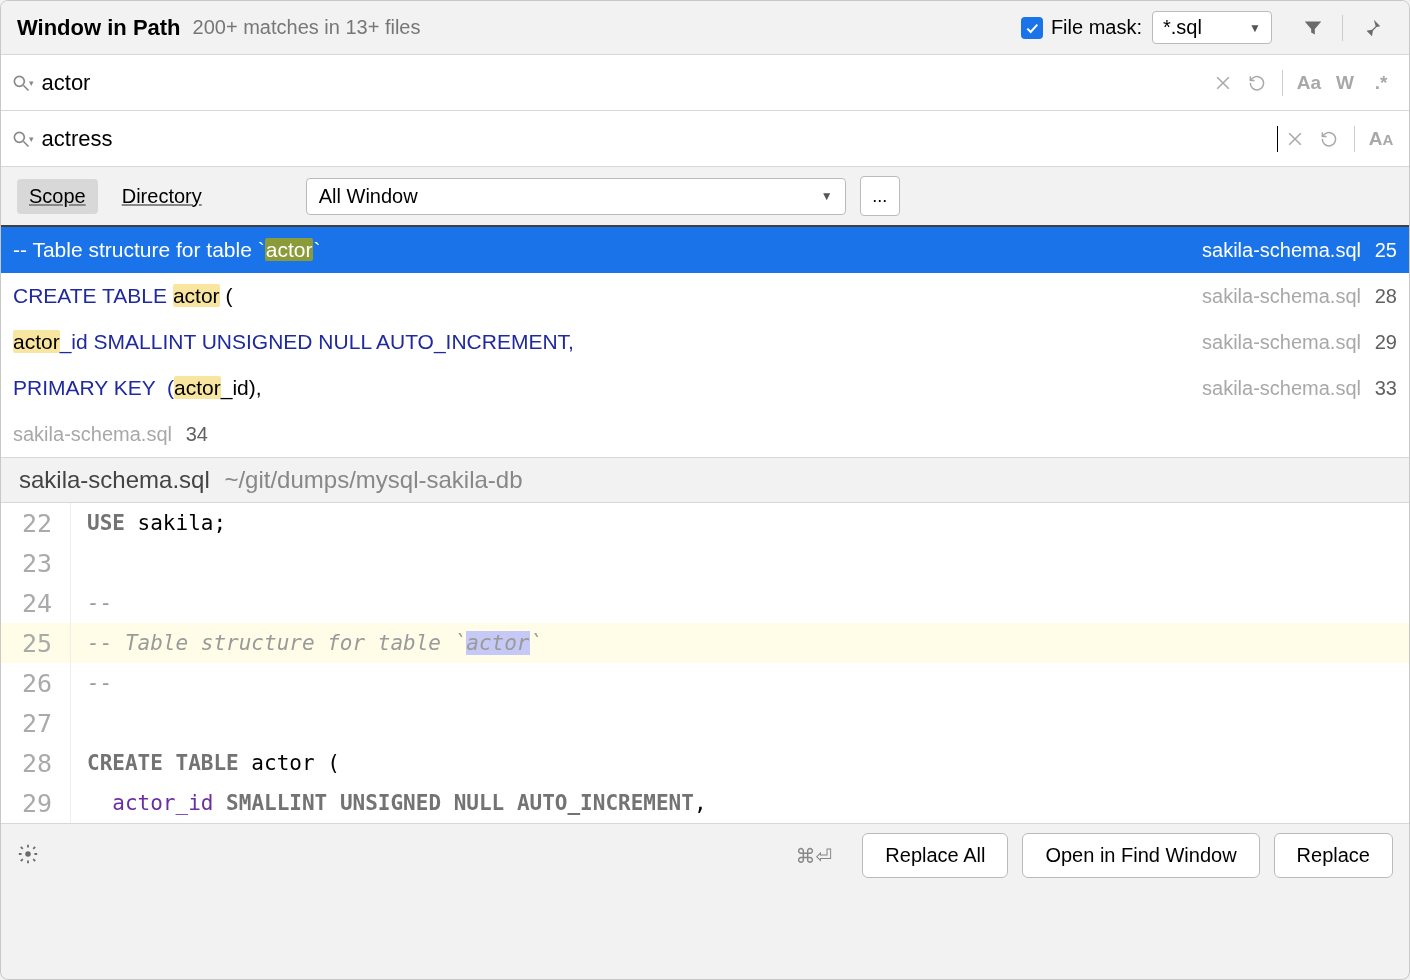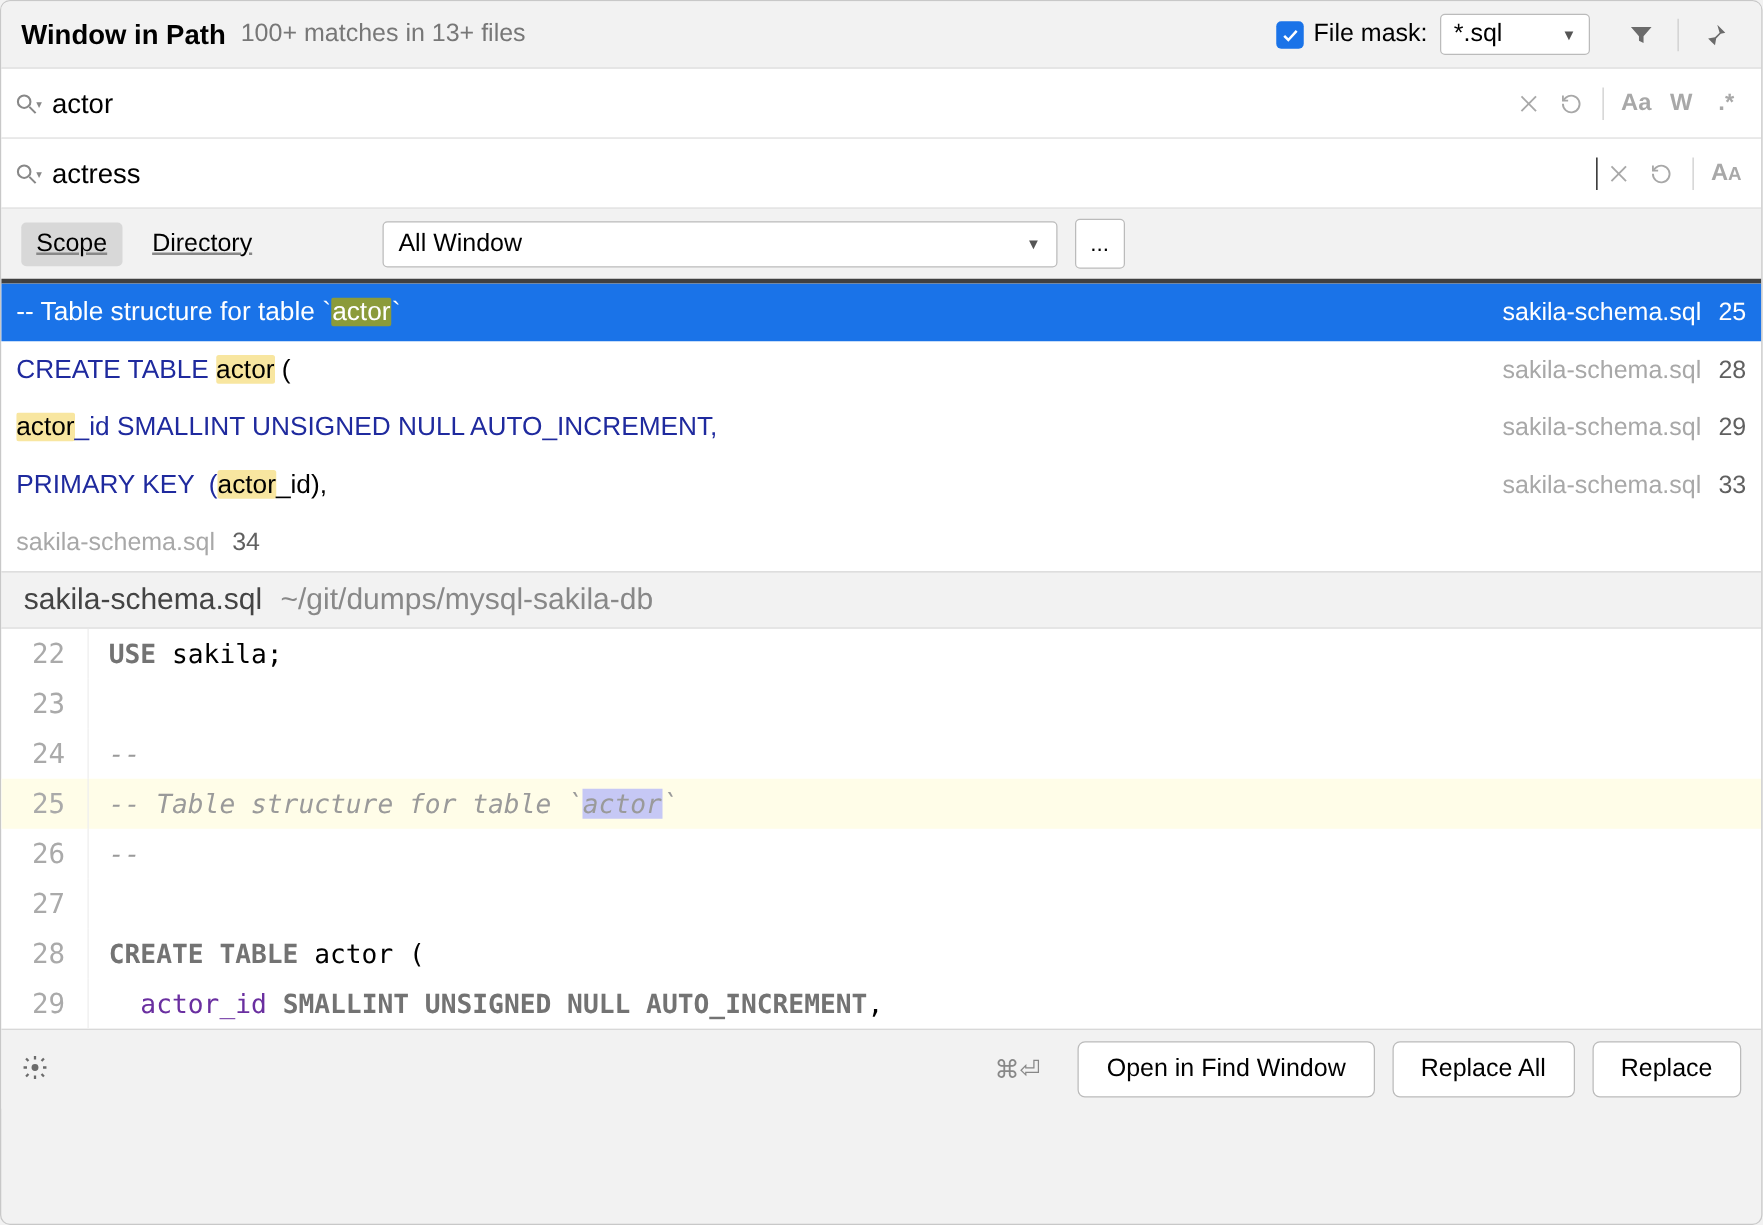--- a/index.html
+++ b/index.html
@@ -63,21 +63,21 @@
     background: transparent;
   }
   .row-icons { display:flex; align-items:center; }
   .row-icons .ic { width: 34px; display:inline-flex; justify-content:center; cursor:pointer; }
   .row-icons .ic svg { width:20px; height:20px; stroke:#a8a8a8; fill:none; stroke-width:1.8; }
   .row-icons .txt { font-size: 19px; color:#a8a8a8; font-weight:600; width:36px; text-align:center; cursor:pointer; }
 
   
   .scope-bar {
     display:flex; align-items:center; height:60px;
-    padding: 0 16px; background:#f2f2f2; border-bottom:4px solid #404040;
+    padding: 0 16px; background:#f2f2f2; border-bottom:2px solid #404040;
   }
   .scope-tab {
     padding: 6px 12px; border-radius:4px; font-size:20px;
     margin-right: 12px; cursor:pointer;
   }
   .scope-tab.active { background:#d8d8d8; }
   .scope-tab span { text-decoration: underline; text-decoration-color:#888; }
   .scope-sel {
     border:1px solid #bbb; border-radius:4px; background:#fff;
     padding: 6px 12px; font-size:20px; min-width: 540px;
@@ -112,21 +112,21 @@
   .preview-hdr {
     background:#f2f2f2; border-top:1px solid #d8d8d8; border-bottom:1px solid #d8d8d8;
     padding: 8px 18px; font-size:24px; color:#444;
   }
   .preview-hdr .path { color:#888; margin-left: 8px; }
 
   
   .editor { background:#fff; font-family: "Menlo","Consolas",monospace; font-size:21px; overflow:hidden;}
   .eline { display:flex; height:40px; align-items:center; }
   .eline.cur { background:#fffde8; }
-  .gutter { width:70px; text-align:right; color:#aaa; padding-right:18px; font-size:22px;
+  .gutter { width:70px; text-align:right; color:#aaa; padding-right:18px; font-size:25px;
             border-right:1px solid #eee; height:100%; display:flex; align-items:center; justify-content:flex-end;}
   .codecell { padding-left: 16px; white-space: pre; }
   .cmt { color:#9a9a9a; font-style:italic; }
   .ekw { color:#737373; font-weight:700; }
   .id2 { color:#6a2fa0; }
   .sel-hl { background:#c6c8f5; }
 
   
   .footer {
     display:flex; align-items:center; padding: 10px 16px;
@@ -139,21 +139,21 @@
   .btn {
     border:1px solid #bbb; border-radius:6px; background:#fff;
     padding: 10px 22px; font-size:20px; margin-left:14px; cursor:pointer;
   }
 </style>
 </head>
 <body>
 
 <div class="header">
   <span class="header-title">Window in Path</span>
-  <span class="header-sub">100+ matches in 13+ files</span>
+  <span class="header-sub">200+ matches in 13+ files</span>
   <div class="header-spacer"></div>
   <span class="chk">
     <svg viewBox="0 0 24 24">
         <polyline points="5 13 10 18 20 7"></polyline>
       </svg>
   </span>
   <span class="file-mask-lbl">File mask:</span>
   <div class="file-mask-sel">
     <span>*.sql</span>
     <span class="caret">▼</span>
@@ -287,16 +287,16 @@
 
 <div class="footer">
   <span class="gear">
     <svg viewBox="0 0 24 24">
         <circle cx="12" cy="12" r="3"></circle>
         <path d="M12 2v3M12 19v3M4.2 4.2l2.1 2.1M17.7 17.7l2.1 2.1M2 12h3M19 12h3M4.2 19.8l2.1-2.1M17.7 6.3l2.1-2.1" stroke="#6b6b6b" stroke-width="2" fill="none"></path>
       </svg>
   </span>
   <div class="fsp"></div>
   <span class="shortcut">⌘⏎</span>
+  <button class="btn">Replace All</button>
   <button class="btn">Open in Find Window</button>
-  <button class="btn">Replace All</button>
   <button class="btn">Replace</button>
 </div>
 
 </body></html>

